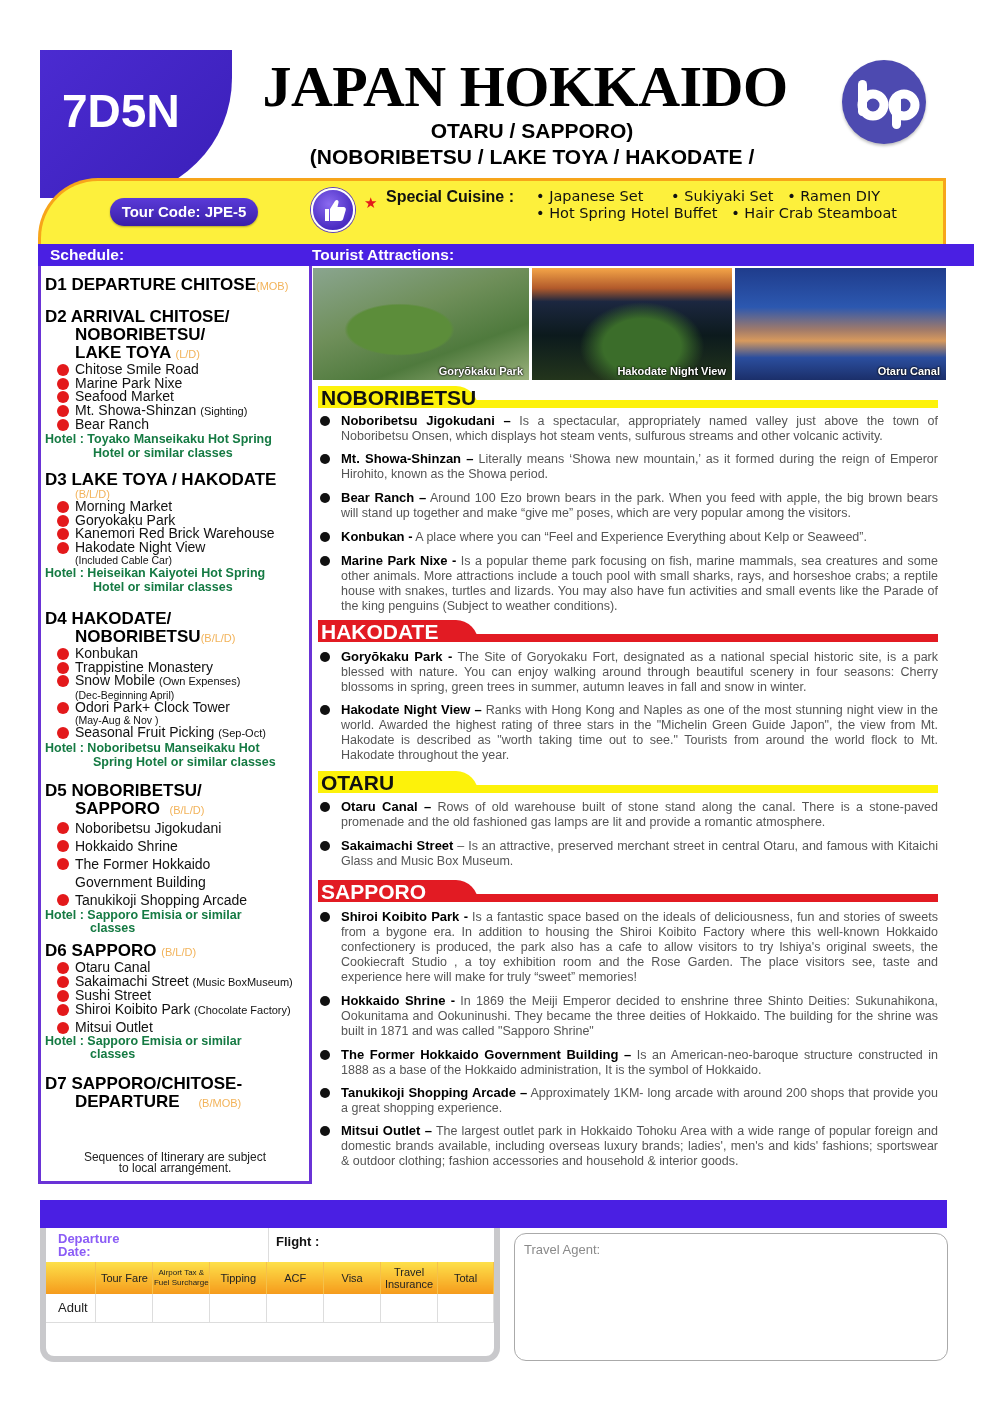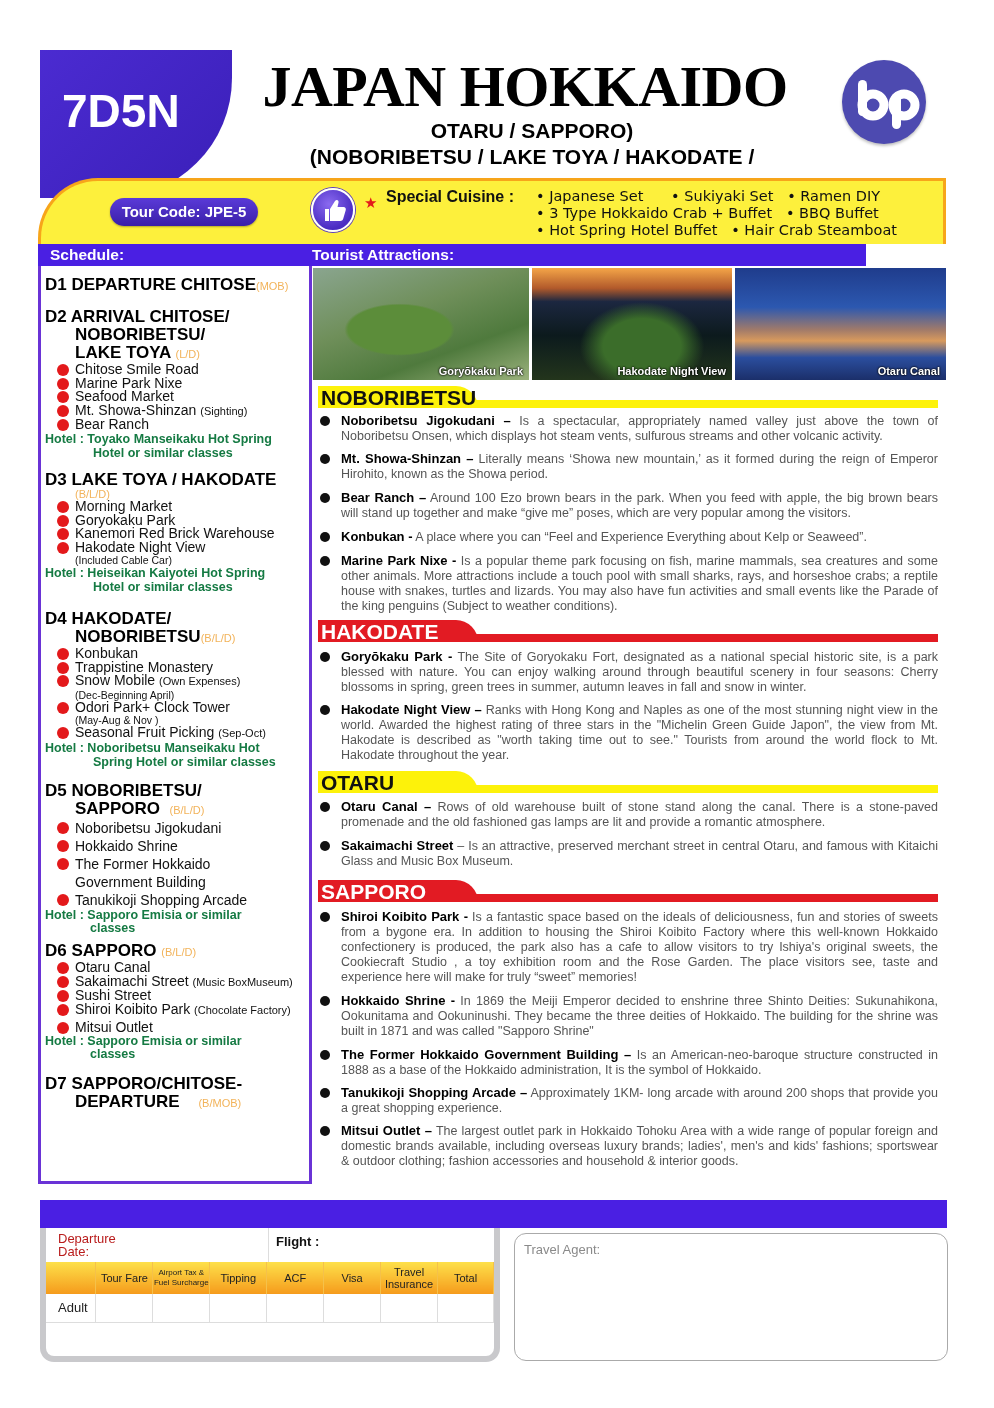--- a/index.html
+++ b/index.html
@@ -54,21 +54,21 @@
     position: absolute; left: 386px; top: 188px; font-weight: bold; font-size: 16px; color: #111;
   }
   .cuisine-lines {
     position: absolute; left: 536px; top: 188px; font-size: 16px; line-height: 17px; color: #111;
     font-family: "DejaVu Sans", sans-serif; font-size: 14.5px;
   }
   .cuisine-lines div { white-space: pre; }
 
   
   .purple-bar {
-    position: absolute; left: 38px; top: 244px; width: 828px; height: 22px;
+    position: absolute; left: 38px; top: 244px; width: 936px; height: 22px;
     background: #4a1fe3;
     padding-left: 21px;
   }
   .purple-bar .lbl {
     position: absolute; top: 2px; color: #fff; font-weight: bold; font-size: 15.5px;
   }
 
   
   .schedule {
     position: absolute; left: 38px; top: 266px; width: 274px; height: 918px;
@@ -126,21 +126,21 @@
   .attr .body { padding-left: 21px; }
   .attr .name { color: #000; font-weight: bold; font-size: 13px; }
 
   
   .footer-bar { position: absolute; left: 40px; top: 1200px; width: 907px; height: 28px; background: #4a1fe3; }
   .price-box {
     position: absolute; left: 40px; top: 1228px; width: 460px; height: 134px;
     background: #fff; border: 6px solid #c9c9cc; border-top: none; border-radius: 0 0 14px 14px;
   }
   .pb-top { position: absolute; left: 0; top: 0; width: 448px; height: 34px; }
-  .dep { position: absolute; left: 12px; top: 4px; font-size: 13px; line-height: 13px; font-weight: normal; color: #b91c1c; width: 80px; }
+  .dep { position: absolute; left: 12px; top: 4px; font-size: 13px; line-height: 13px; font-weight: bold; color: #8b5cf6; width: 80px; }
   .flight { position: absolute; left: 230px; top: 6px; font-size: 13px; font-weight: bold; color: #111; }
   .pb-divider { position: absolute; left: 222px; top: 0; width: 1px; height: 34px; background: #ddd; }
   table.price { position: absolute; left: 0; top: 34px; width: 448px; border-collapse: collapse; }
   table.price th {
     height: 32px; background: linear-gradient(#fde04a, #f59b1c); color: #222; font-weight: normal;
     font-size: 11px; line-height: 12px; border-right: 1px solid #f5c14a; margin-top: 28px;
   }
   table.price th.small { font-size: 8px; line-height: 10px; }
   table.price td { height: 28px; border-right: 1px solid #ddd; border-bottom: 1px solid #ddd; font-size: 13px; color: #222; padding-left: 12px; }
   table.price td.cell { padding: 0; }
@@ -174,21 +174,20 @@
 <div class="tour-code">Tour Code: JPE-5</div>
 <div class="thumb">
   <svg width="40" height="40" viewBox="0 0 40 40">
     <path d="M12 19 h4 v12 h-4z M17 19 l5-8 c1.5-2 4-1 3.5 1.5 l-1 4.5 h6 c1.8 0 2.8 1.6 2.2 3.2 l-2.5 8.5 c-0.4 1.3-1.5 2.3-3 2.3 h-10.2z" fill="#fff"></path>
   </svg>
 </div>
 <div class="star">★</div>
 <div class="cuisine-label">Special Cuisine :</div>
 <div class="cuisine-lines">
   <div>• Japanese Set      • Sukiyaki Set   • Ramen DIY</div>
-  <div>• 3 Type Hokkaido Crab + Buffet   • BBQ Buffet</div>
   <div>• Hot Spring Hotel Buffet   • Hair Crab Steamboat</div>
 </div>
 
 <div class="purple-bar">
   <span class="lbl" style="left:12px">Schedule:</span>
   <span class="lbl" style="left:274px">Tourist Attractions:</span>
 </div>
 
 <div class="schedule">
 
@@ -279,20 +278,24 @@
     </div>
   </div>
 
   <div class="day" style="top:809px">
     <div class="day-title">
       <span>D7</span> <span>SAPPORO/CHITOSE-</span>
       <span class="indent"><span>DEPARTURE</span> &nbsp;&nbsp;&nbsp;<span class="meal">(B/MOB)</span></span>
     </div>
   </div>
 
+  <div class="sched-footer">
+    <div>Sequences of Itinerary are subject</div>
+    <div>to local arrangement.</div>
+  </div>
 </div>
 
 <div class="photos">
   <div class="photo p1">
       <span class="cap">Goryōkaku Park</span>
     </div>
   <div class="photo p2">
       <span class="cap">Hakodate Night View</span>
     </div>
   <div class="photo p3">

